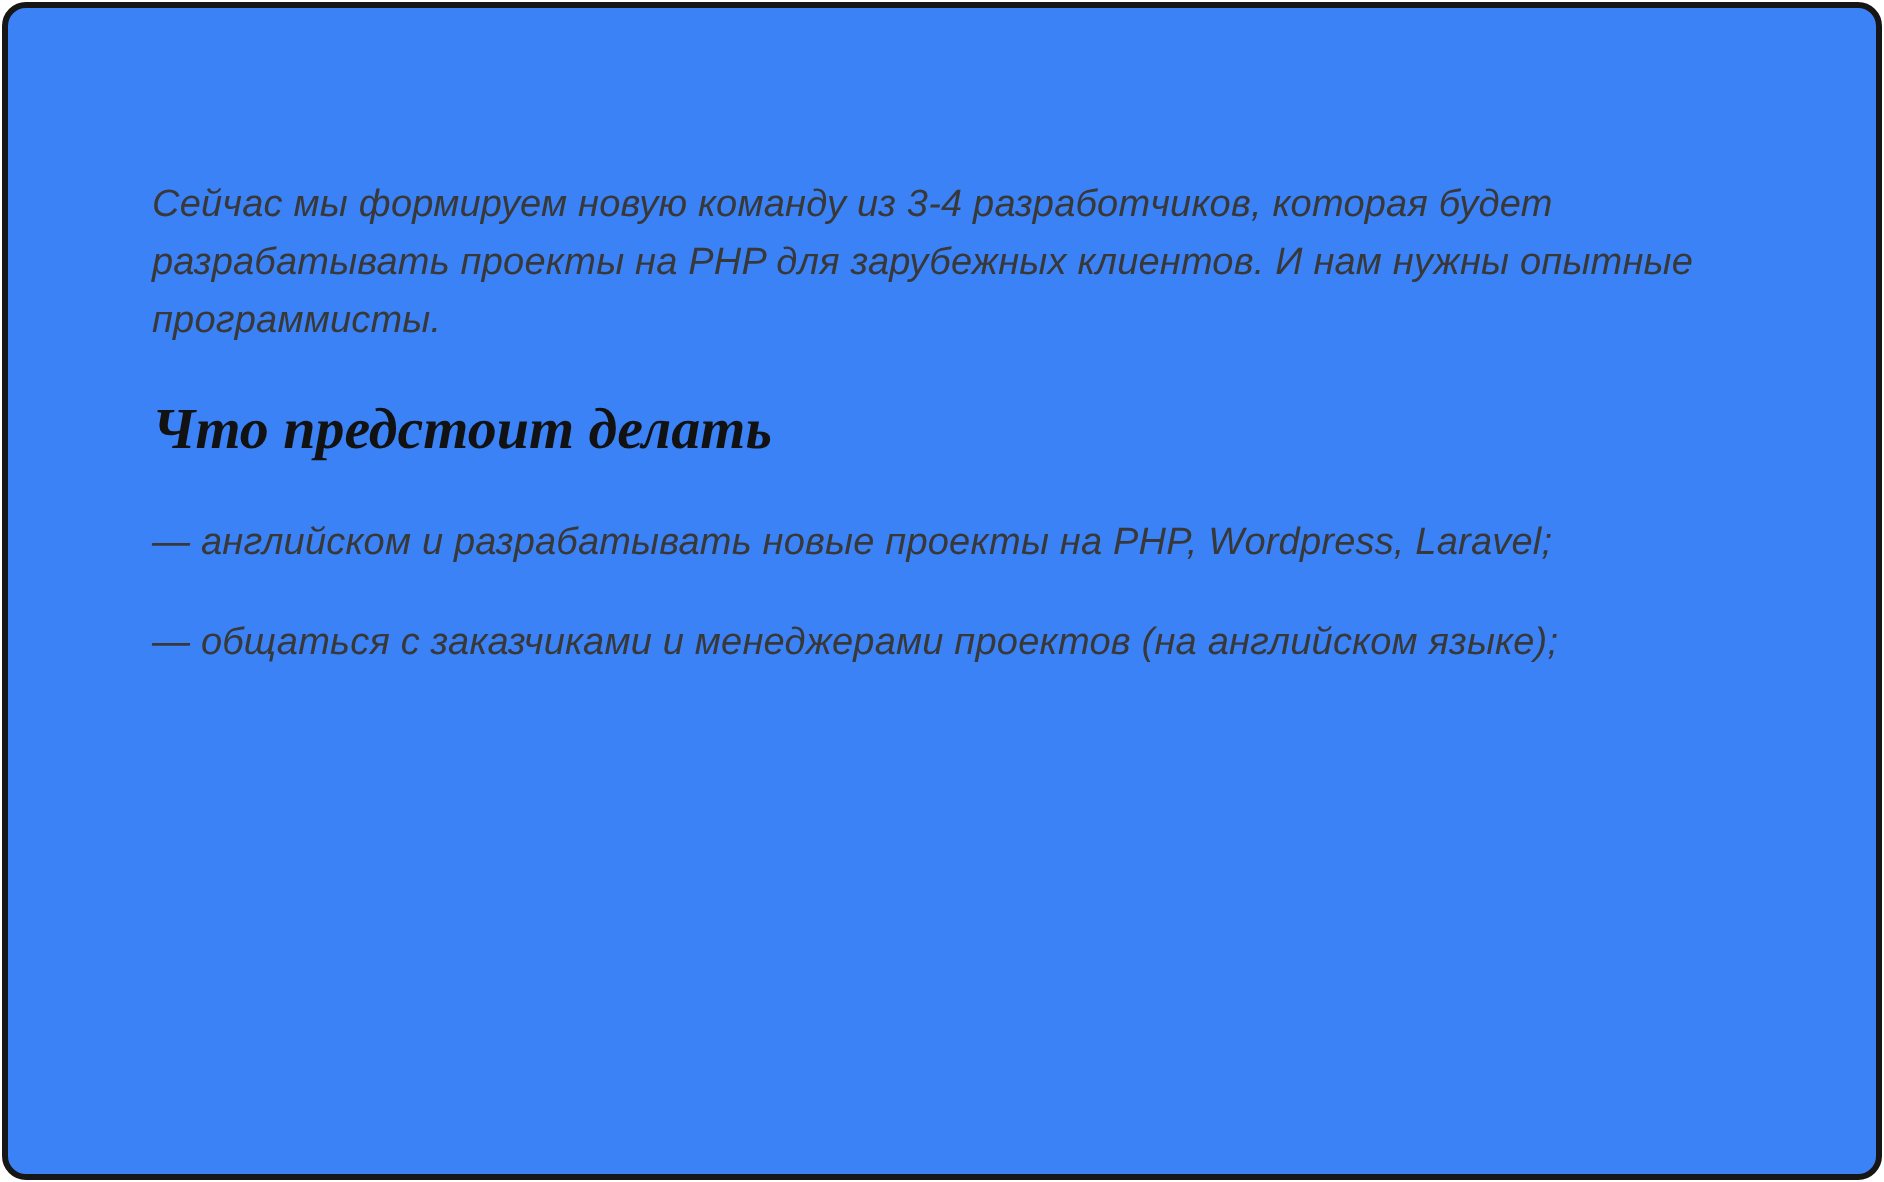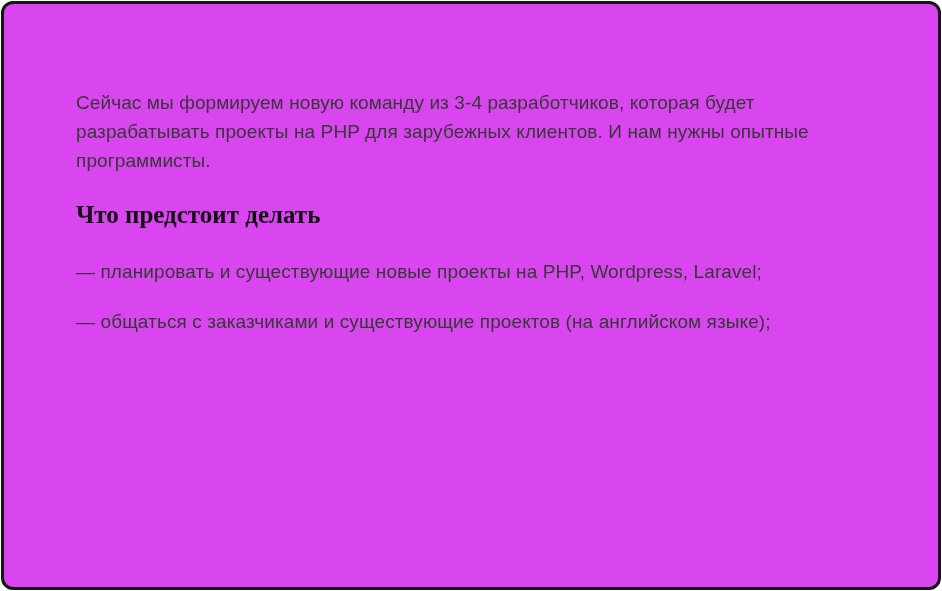--- a/index.html
+++ b/index.html
@@ -15,37 +15,38 @@
     overflow: hidden;
   }
   .card {
     position: absolute;
     left: 1px;
     top: 1px;
     right: 1px;
     bottom: 1px;
     border: 3px solid #161616;
     border-radius: 12px;
-    background: #d946ef;
+    background: #3b82f6;
     box-sizing: border-box;
     padding: 84px 55px 0 72px;
+    font-style: italic;
   }
   .intro {
     margin: 0 0 22px 0;
     max-width: 772px;
     font-size: 19px;
     line-height: 29px;
     color: #383838;
     letter-spacing: 0.1px;
   }
   .section-heading {
     margin: 0 0 24px 0;
     font-family: "Liberation Serif", "DejaVu Serif", serif;
     font-weight: 700;
-    font-size: 25px;
+    font-size: 29px;
     line-height: 36px;
     color: #121212;
   }
   .task-list {
     margin: 0;
     padding: 0;
   }
   .task-item {
     margin: 0 0 21px 0;
     max-width: 785px;
@@ -57,16 +58,16 @@
 </style>
 </head>
 <body>
 
 <div class="card">
   <p class="intro">Сейчас мы формируем новую команду из 3-4 разработчиков, которая будет разрабатывать проекты на PHP для зарубежных клиентов. И нам нужны опытные программисты.</p>
 
   <h2 class="section-heading">Что предстоит делать</h2>
 
   <div class="task-list">
-    <p class="task-item">— планировать и существующие новые проекты на PHP, Wordpress, Laravel;</p>
-    <p class="task-item">— общаться с заказчиками и существующие проектов (на английском языке);</p>
+    <p class="task-item">— английском и разрабатывать новые проекты на PHP, Wordpress, Laravel;</p>
+    <p class="task-item">— общаться с заказчиками и менеджерами проектов (на английском языке);</p>
   </div>
 </div>
 
 </body></html>

